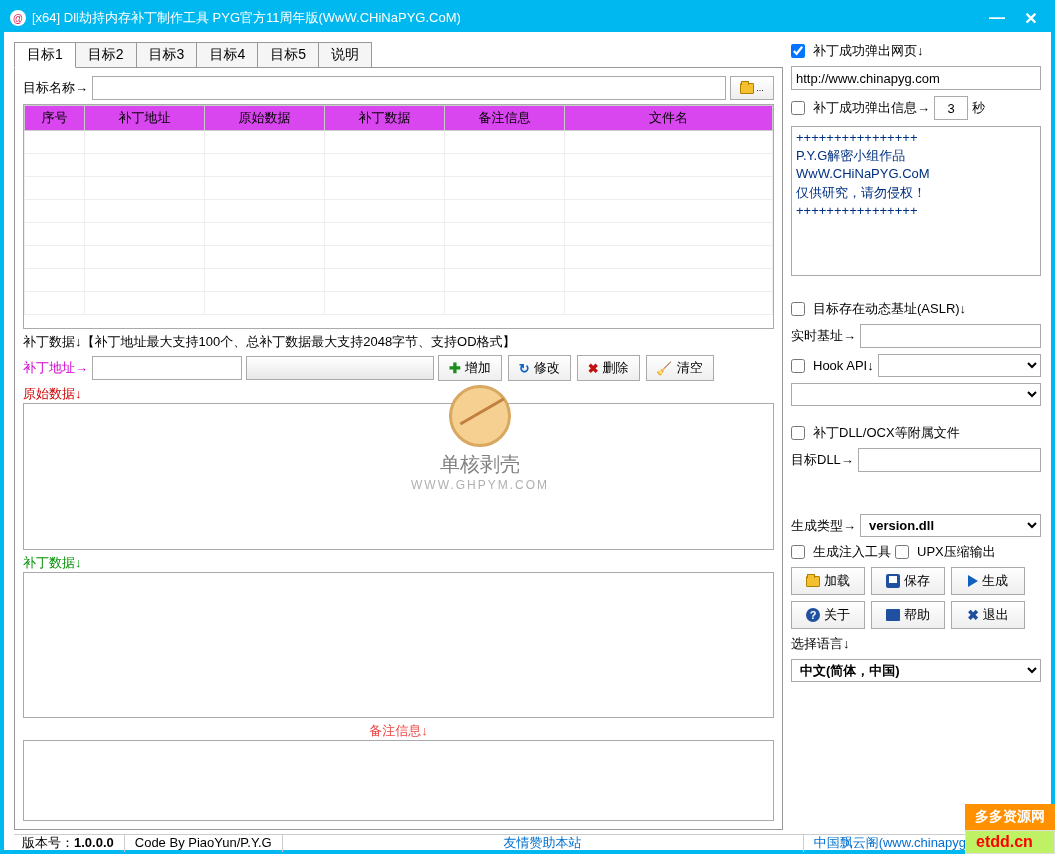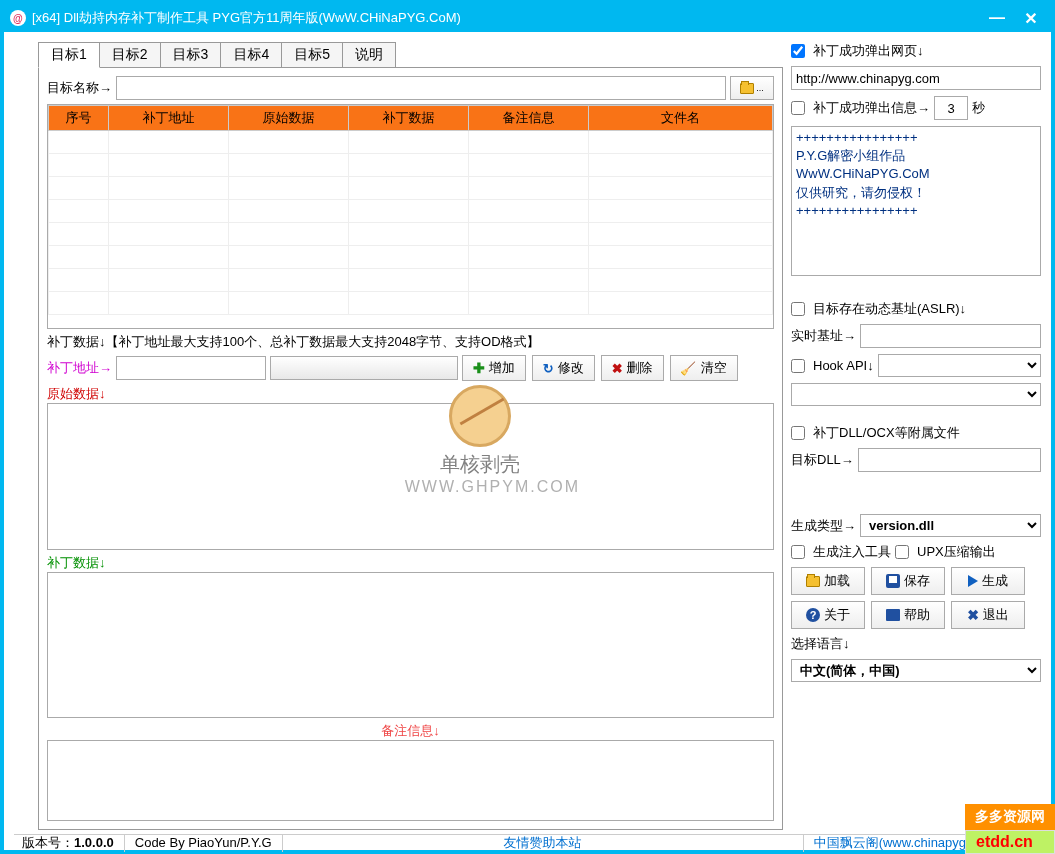--- a/index.html
+++ b/index.html
@@ -4,21 +4,21 @@
 <style>
 * { box-sizing: border-box; margin: 0; padding: 0; }
 body { font-family: "Microsoft YaHei", "SimSun", Arial, sans-serif; font-size: 13px; background: #fff; width: 1055px; height: 854px; overflow: hidden; position: relative; }
 .window { width: 1055px; height: 854px; border: 4px solid #00b8f0; background: #fff; display: flex; flex-direction: column; }
 .titlebar { height: 28px; background: #00b8f0; color: #fff; display: flex; align-items: center; padding: 0 6px; font-size: 13px; }
 .titlebar-icon { width: 16px; height: 16px; border-radius: 50%; background: #fff; margin-right: 6px; display: inline-flex; align-items: center; justify-content: center; color: #e03060; font-size: 10px; font-weight: bold; }
 .titlebar-text { flex: 1; white-space: nowrap; overflow: hidden; }
 .win-controls { display: flex; gap: 6px; }
 .win-btn { width: 28px; height: 20px; display: flex; align-items: center; justify-content: center; color: #fff; cursor: pointer; font-size: 16px; font-weight: bold; }
 .client { flex: 1; padding: 10px 10px 0 10px; display: flex; flex-direction: column; gap: 4px; }
-.main-row { display: flex; gap: 8px; flex: 1; min-height: 0; margin-left: 24px; }
+.main-row { display: flex; gap: 8px; flex: 1; min-height: 0; }
 .left-col { flex: 1; min-width: 0; display: flex; flex-direction: column; }
 .right-col { width: 250px; display: flex; flex-direction: column; gap: 6px; }
 
 .tabs { display: flex; }
 .tab { padding: 3px 12px; border: 1px solid #999; border-bottom: none; background: #f5f5f5; cursor: pointer; font-size: 14px; margin-right: -1px; }
 .tab.active { background: #fff; position: relative; z-index: 2; border-bottom: 1px solid #fff; margin-bottom: -1px; }
 .tab-content { border: 1px solid #999; flex: 1; padding: 8px; display: flex; flex-direction: column; gap: 4px; min-height: 0; }
 
 .row { display: flex; align-items: center; gap: 4px; }
 .label { white-space: nowrap; }
@@ -31,21 +31,21 @@
 input[type=text] { height: 24px; }
 textarea { resize: none; }
 .flex-fill { flex: 1; min-width: 0; }
 
 .browse-btn { width: 44px; height: 24px; border: 1px solid #aaa; background: linear-gradient(#fff,#eee); display: flex; align-items: center; justify-content: center; cursor: pointer; gap: 2px; }
 .folder-icon { display: inline-block; width: 14px; height: 11px; background: #f5c030; border: 1px solid #b08000; border-radius: 1px; position: relative; }
 .folder-icon::before { content: ""; position: absolute; top: -3px; left: 0; width: 6px; height: 3px; background: #f5c030; border: 1px solid #b08000; border-bottom: none; }
 
 .table-wrap { border: 1px solid #aaa; height: 225px; overflow: hidden; }
 table { width: 100%; border-collapse: collapse; table-layout: fixed; }
-th { border: 1px solid #ccc; background: #f97316; font-weight: normal; padding: 3px 4px; text-align: center; height: 22px; font-size: 13px; }
+th { border: 1px solid #ccc; background: #d946ef; font-weight: normal; padding: 3px 4px; text-align: center; height: 22px; font-size: 13px; }
 td { border: 1px solid #eee; height: 23px; }
 
 .data-hint { font-size: 13px; }
 .dropdown { width: 188px; height: 24px; border: 1px solid #aaa; background: linear-gradient(#fff,#e8e8e8); display: inline-flex; align-items: center; padding: 0 4px; }
 
 .action-btns { display: flex; gap: 6px; }
 .action-btn { height: 26px; border: 1px solid #aaa; background: linear-gradient(#fff,#eee); display: flex; align-items: center; justify-content: center; padding: 0 10px; cursor: pointer; gap: 4px; font-size: 13px; }
 
 .textarea-block { flex: 1; min-height: 60px; }
 .memo-block { display: flex; flex-direction: column; flex: 1; min-height: 0; }
@@ -57,21 +57,21 @@
 
 .statusbar { height: 16px; border-top: 1px solid #ccc; display: flex; align-items: center; font-size: 13px; padding: 0 8px; }
 .statusbar .sep { border-left: 1px solid #ccc; height: 18px; margin: 0 10px; }
 .status-seg { white-space: nowrap; }
 .link-blue { color: #0070d0; }
 
 .watermark { position: absolute; left: 380px; top: 385px; width: 200px; text-align: center; color: #b0b0b0; pointer-events: none; }
 .watermark .circle { width: 62px; height: 62px; border: 3px solid #d8a860; border-radius: 50%; margin: 0 auto 4px; position: relative; background: #f5d090; }
 .watermark .circle::after { content: ""; position: absolute; width: 50px; height: 3px; background: #c08040; top: 22px; left: 5px; transform: rotate(-30deg); }
 .watermark .cn { font-size: 20px; color: #808080; }
-.watermark .en { font-size: 16px; letter-spacing: 2px; color: #b0b0b0; text-align: right; }
+.watermark .en { font-size: 12px; letter-spacing: 2px; color: #b0b0b0; }
 
 .footer-badges { position: absolute; right: 0; bottom: 0; display: flex; flex-direction: column; font-size: 14px; font-weight: bold; }
 .badge1 { background: #ff9000; color: #fff; padding: 4px 10px; }
 .badge2 { background: #bef264; color: #ff0000; padding: 2px 10px; border: 1px solid #ddd; font-size: 16px; }
 .plus-green { color: #1a8f1a; font-weight: bold; font-size: 14px; }
 .refresh-blue { color: #1060c0; font-weight: bold; }
 .x-red { color: #c01010; font-weight: bold; }
 .broom { color: #30a030; }
 .save-icon { width: 14px; height: 14px; background: #2050a0; display: inline-block; border-radius: 2px; position: relative; }
 .save-icon::after { content: ""; position: absolute; inset: 2px 3px 5px 3px; background: #fff; }

